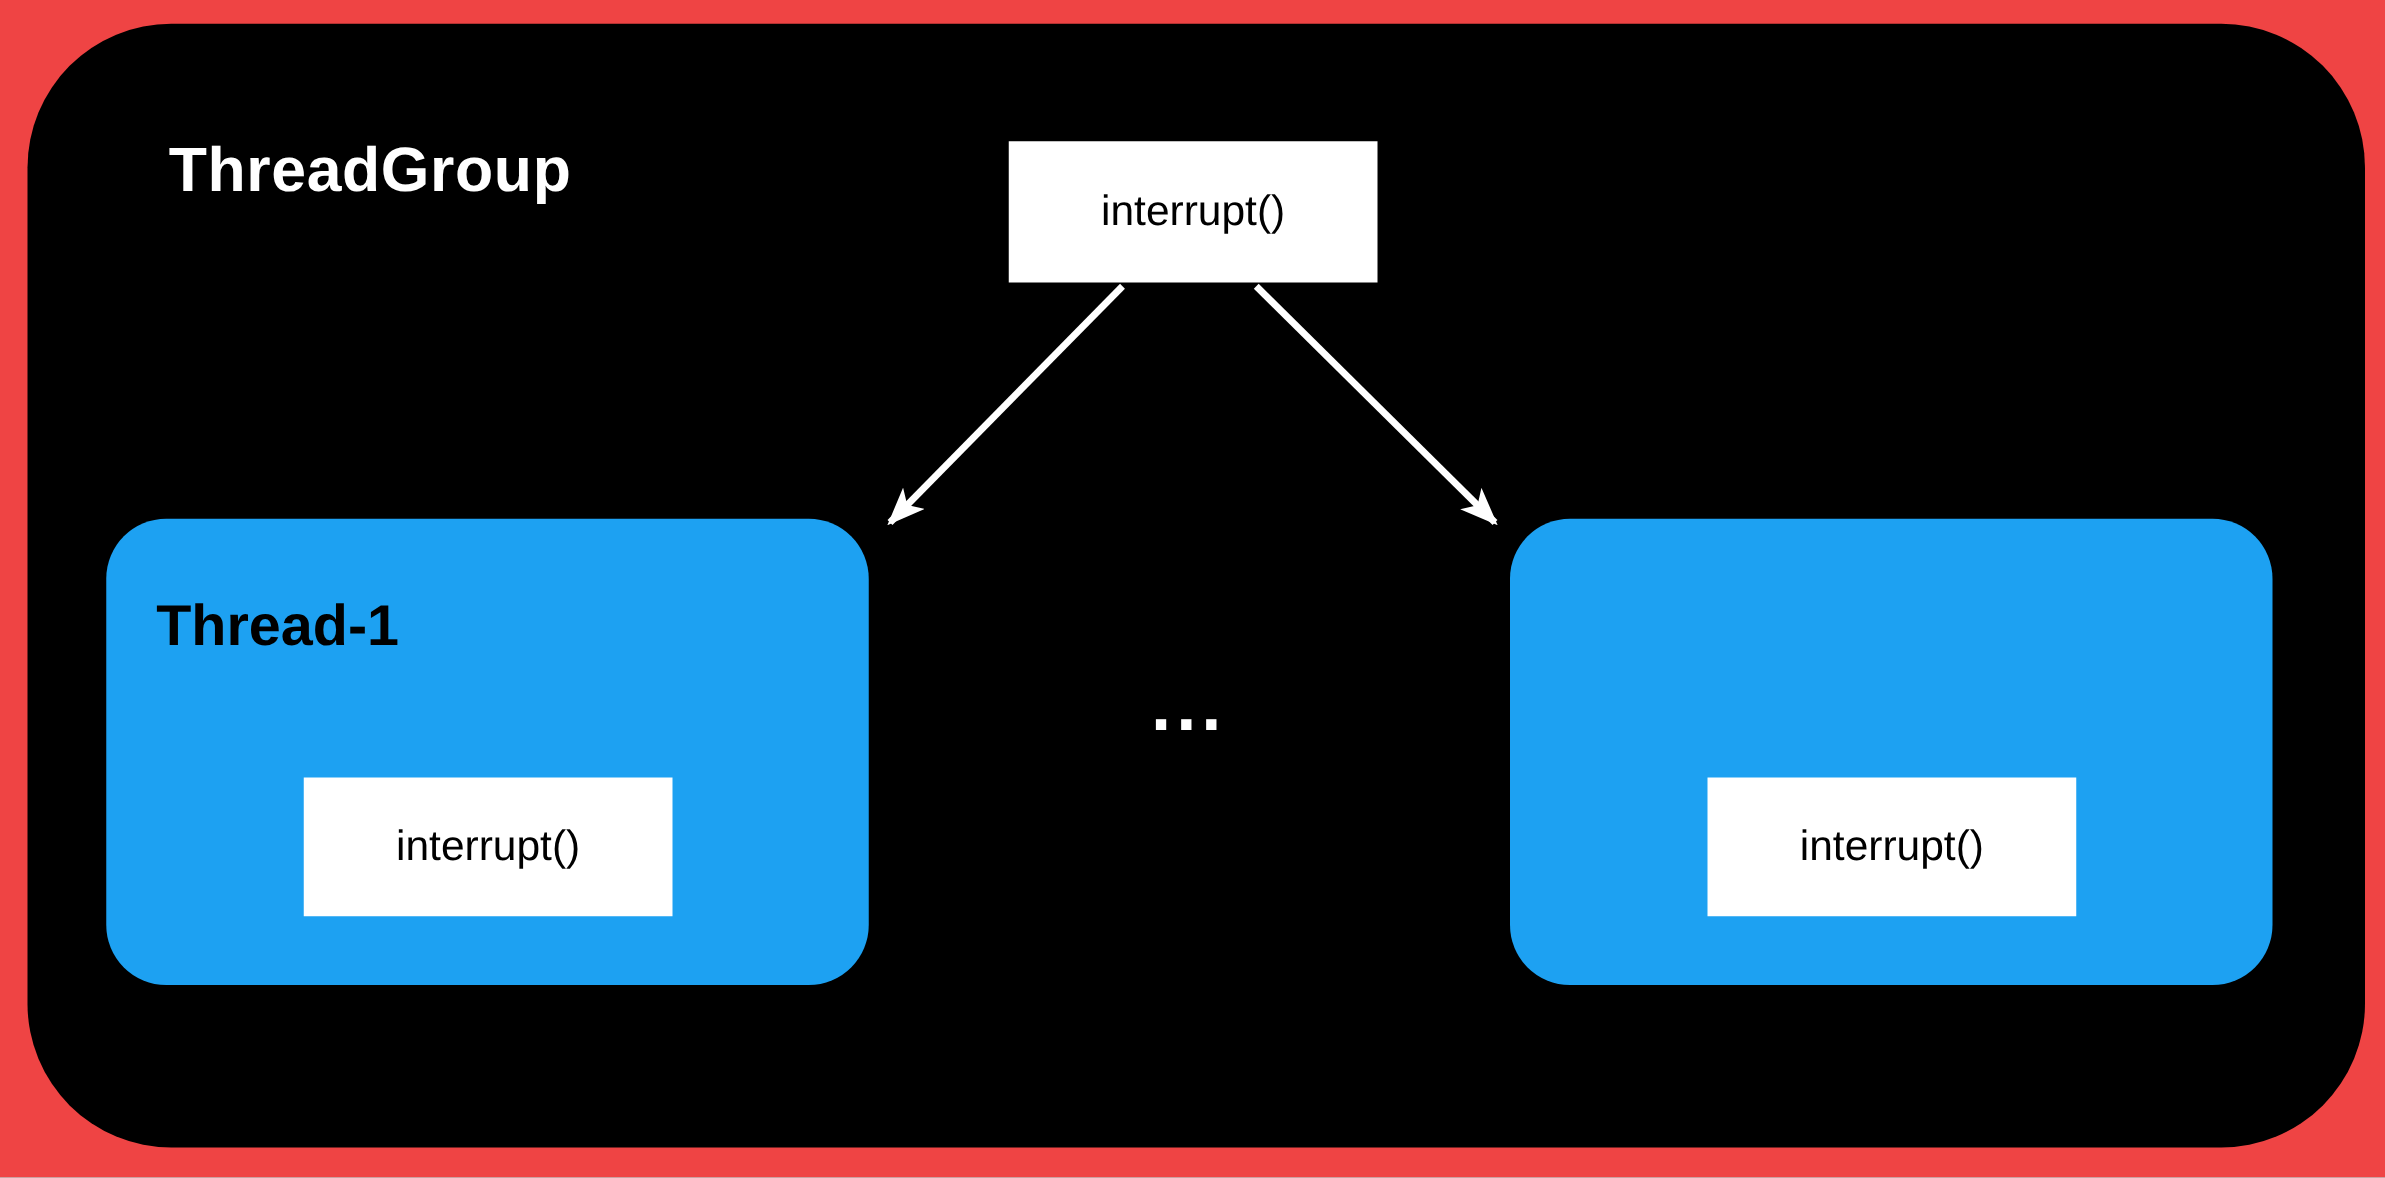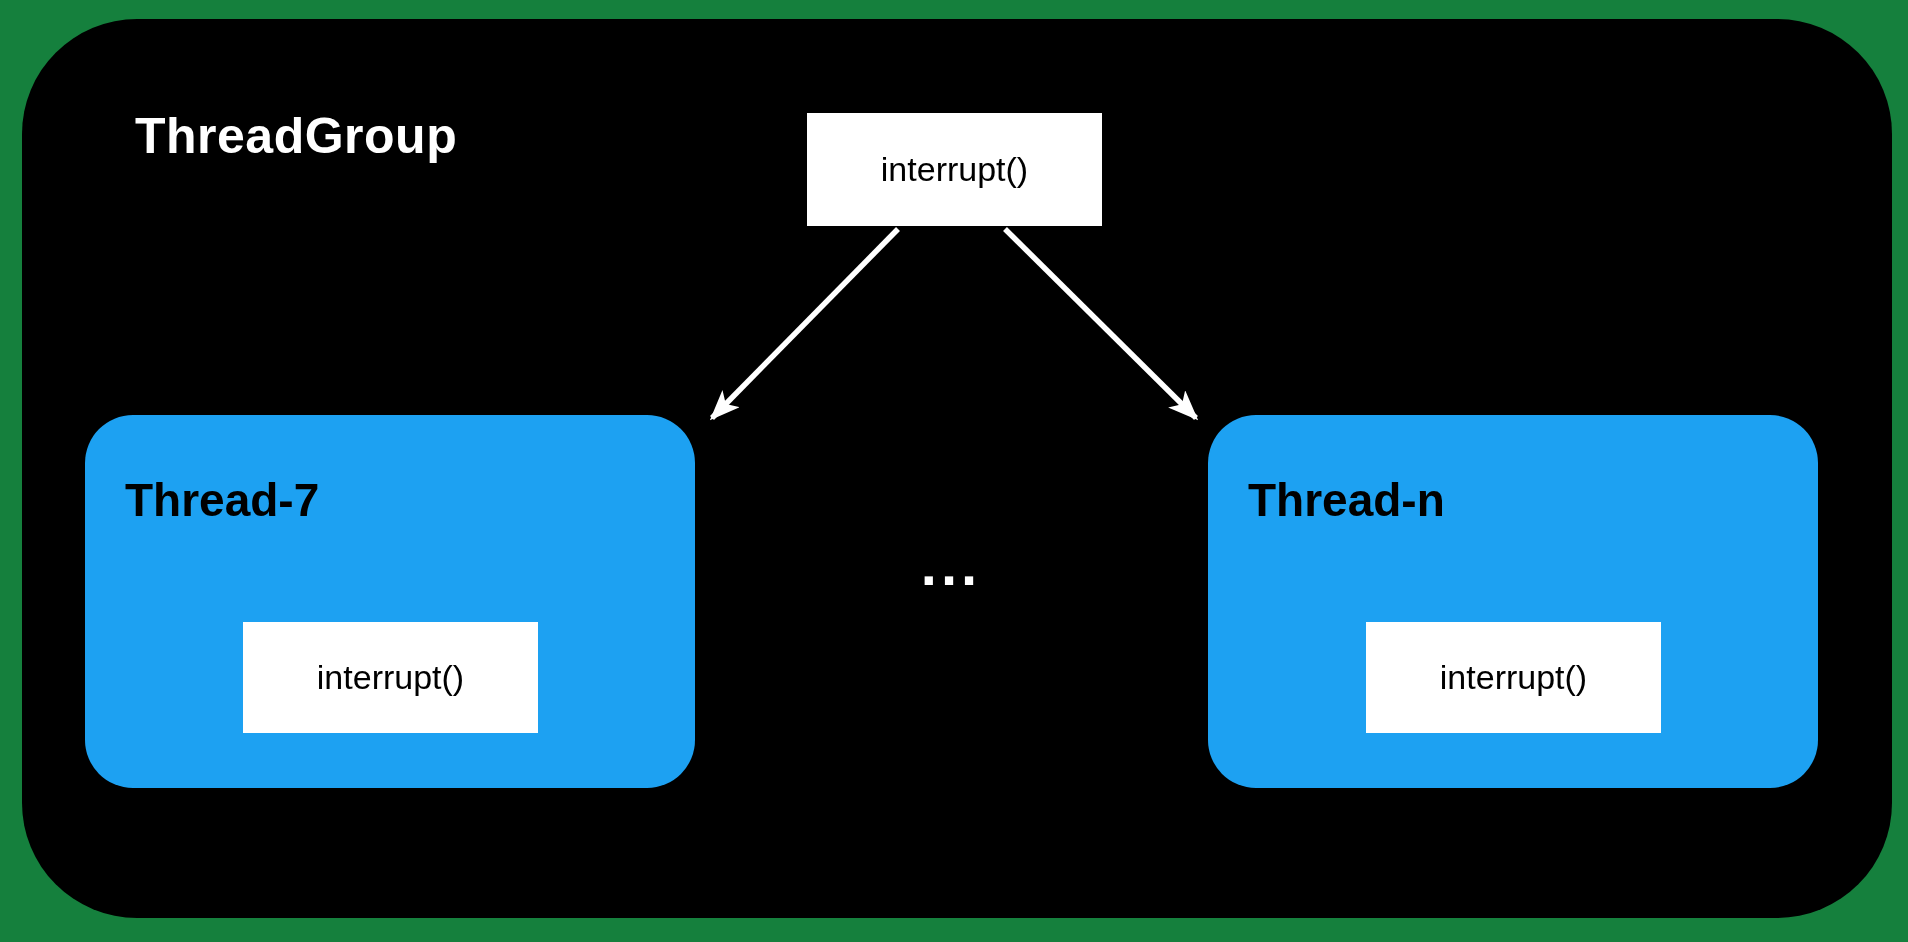--- a/index.html
+++ b/index.html
@@ -5,21 +5,21 @@
   html, body {
     margin: 0;
     padding: 0;
     background: #ffffff;
     font-family: "Liberation Sans", sans-serif;
   }
   .canvas {
     position: relative;
     width: 1908px;
     height: 942px;
-    background: #15803d;
+    background: #ef4444;
     overflow: hidden;
   }
   .group-container {
     position: absolute;
     left: 22px;
     top: 19px;
     width: 1870px;
     height: 899px;
     background: #000000;
     border-radius: 115px;
@@ -120,28 +120,27 @@
     <defs>
       <marker id="arrowhead" viewBox="0 0 10 8" refX="9" refY="4" markerWidth="5.5" markerHeight="4.4" orient="auto-start-reverse">
         <polygon points="0 0, 10 4, 0 8, 2.5 4" fill="#ffffff"></polygon>
       </marker>
     </defs>
     <line x1="898" y1="229" x2="712" y2="418" stroke="#ffffff" stroke-width="5.5" marker-end="url(#arrowhead)"></line>
     <line x1="1005" y1="229" x2="1196" y2="418" stroke="#ffffff" stroke-width="5.5" marker-end="url(#arrowhead)"></line>
   </svg>
 
   <div class="thread-card left">
-    <span class="thread-title">Thread-7</span>
+    <span class="thread-title">Thread-1</span>
     <div class="method-box thread-interrupt-box">
       <span class="method-label">interrupt()</span>
     </div>
   </div>
 
   <div class="ellipsis">...</div>
 
   <div class="thread-card right">
-    <span class="thread-title">Thread-n</span>
     <div class="method-box thread-interrupt-box">
       <span class="method-label">interrupt()</span>
     </div>
   </div>
 
 </div>
 
 </body></html>

